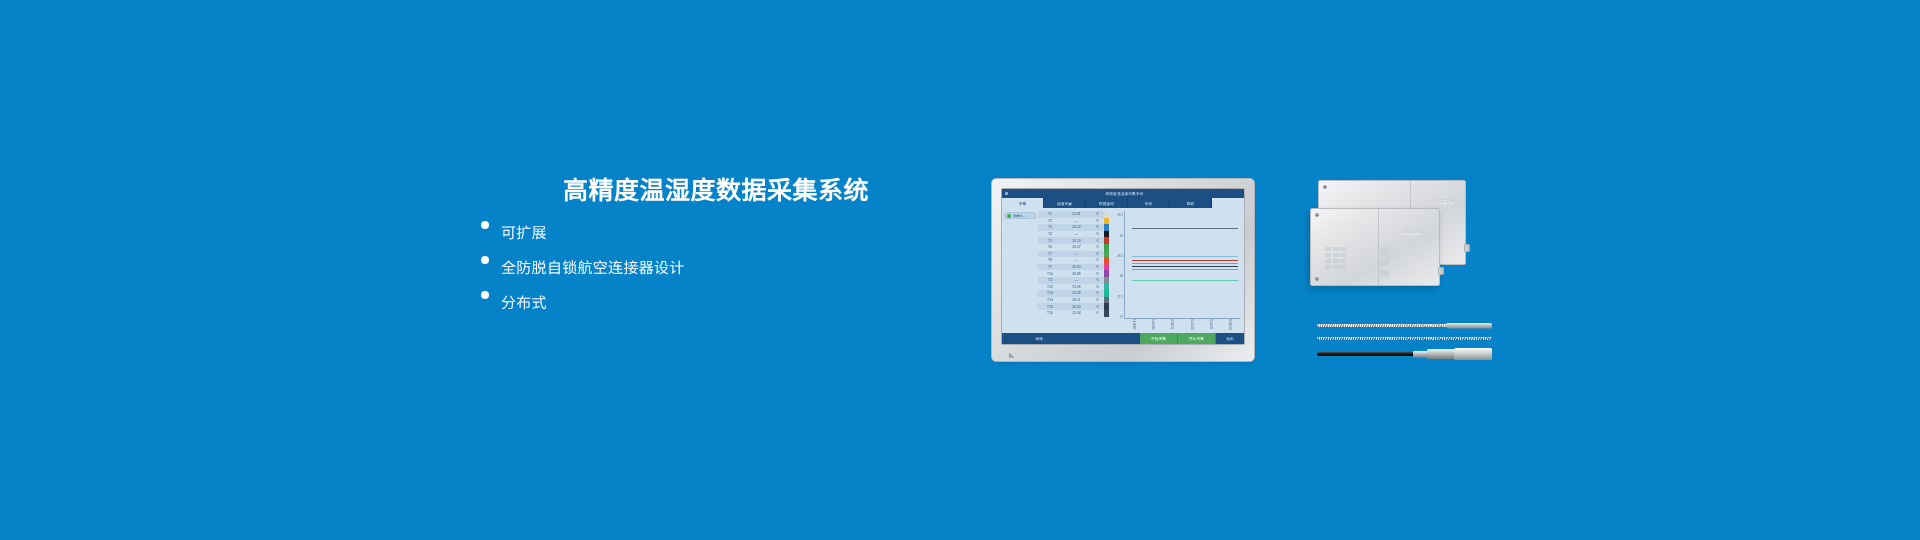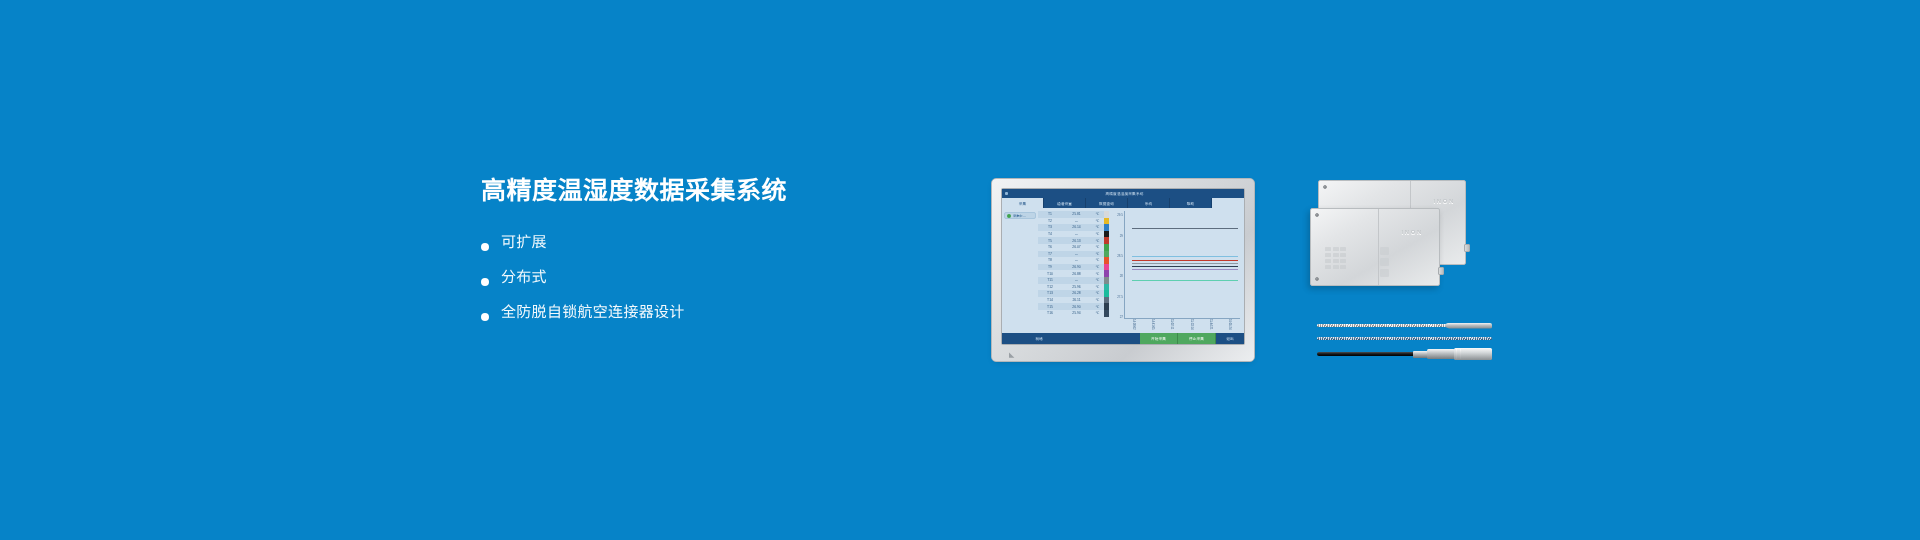--- a/index.html
+++ b/index.html
@@ -17,33 +17,34 @@
   
   .copy { position:absolute; left:481px; top:176px; width:470px; }
 
   .headline {
     font-size:25px;
     font-weight:bold;
     color:#ffffff;
     letter-spacing:.5px;
     line-height:1.12;
     white-space:nowrap;
+    text-align:center;
   }
   .subhead {
     margin-top:15px;
     font-size:15px;
     color:#eaf4fb;
     line-height:1.2;
     letter-spacing:.2px;
     white-space:nowrap;
   }
   .features { margin-top:17px; list-style:none; }
   .feature {
     display:flex;
-    align-items:flex-end;
+    align-items:flex-start;
     height:30px;
     margin-bottom:5px;
   }
   .bullet {
     width:8px; height:8px;
     border-radius:50%;
     background:#ffffff;
     flex:0 0 8px;
     margin-right:12px;
   }
@@ -306,25 +307,25 @@
 
   <div class="copy">
     <h1 class="headline">高精度温湿度数据采集系统</h1>
     <ul class="features">
       <li class="feature">
         <span class="bullet"></span>
         <span class="feature-label">可扩展</span>
       </li>
       <li class="feature">
         <span class="bullet"></span>
-        <span class="feature-label">分布式</span>
+        <span class="feature-label">全防脱自锁航空连接器设计</span>
       </li>
       <li class="feature">
         <span class="bullet"></span>
-        <span class="feature-label">全防脱自锁航空连接器设计</span>
+        <span class="feature-label">分布式</span>
       </li>
     </ul>
   </div>
 
   <div class="monitor">
     <div class="monitor-shadow"></div>
     <div class="monitor-bezel">
       <div class="monitor-inner">
 
         <div class="screen">

